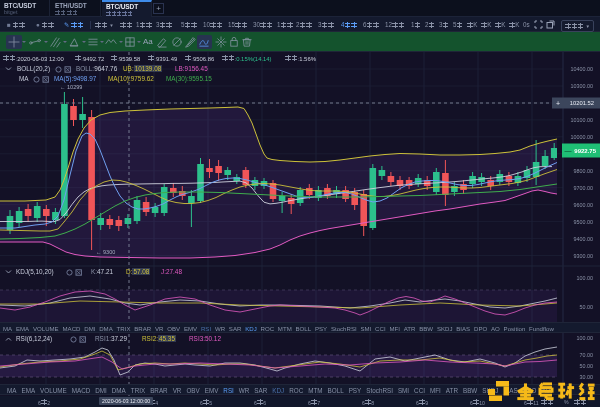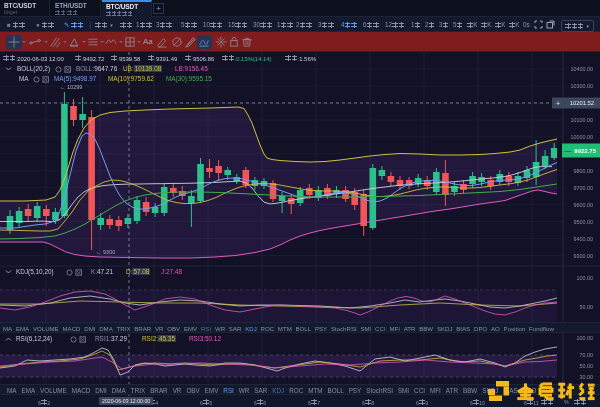--- a/index.html
+++ b/index.html
@@ -13,21 +13,21 @@
   border-bottom:1px solid #1c2338}
 .tab{position:absolute;top:0;height:17px;width:50px;padding:1.5px 0 0 4px;border-right:1px solid #1b2235}
 .tab .t1{font-size:6.5px;font-weight:bold;color:#99a2b8;letter-spacing:-0.1px;line-height:7.5px}
 .tab .t2{font-size:5.5px;color:#545e78;line-height:6px}
 .tab.act{background:#141a2e;border-top:2px solid #3f8cea;padding-top:0.5px}
 .tab.act .t1{color:#e8ebf3}
 .tab.act .t2{color:#6d7a9e}
 .menurow{position:absolute;left:0;top:17px;width:600px;height:15px;background:#141a2e;
   border-bottom:1px solid #1f2538;font-size:6.3px;color:#8b93a8}
 .mi{position:absolute;top:4px;white-space:nowrap}
-.toolrow{position:absolute;left:0;top:32px;width:600px;height:20px;background:#7f1d1d;
+.toolrow{position:absolute;left:0;top:32px;width:600px;height:20px;background:#14532d;
   border-bottom:1px solid #1f2538}
 .ico{position:absolute;top:4px;width:12px;height:12px;opacity:0.85}
 .caret{position:absolute;top:9px;width:0;height:0;border-left:2.2px solid transparent;
   border-right:2.2px solid transparent;border-top:2.8px solid #626b84}
 .inforow{position:absolute;white-space:nowrap;font-size:5.9px;color:#8b93a8}
 .inforow b{font-weight:normal;color:#c9cedb}
 .itabs{position:absolute;left:0;width:600px;height:11px;background:#141a2e;
   border-top:1px solid #1f2538;border-bottom:1px solid #1f2538;
   font-size:6.1px;color:#8790a6;white-space:nowrap;padding-left:3px;line-height:11px}
 .itabs span{margin-right:3.8px}

